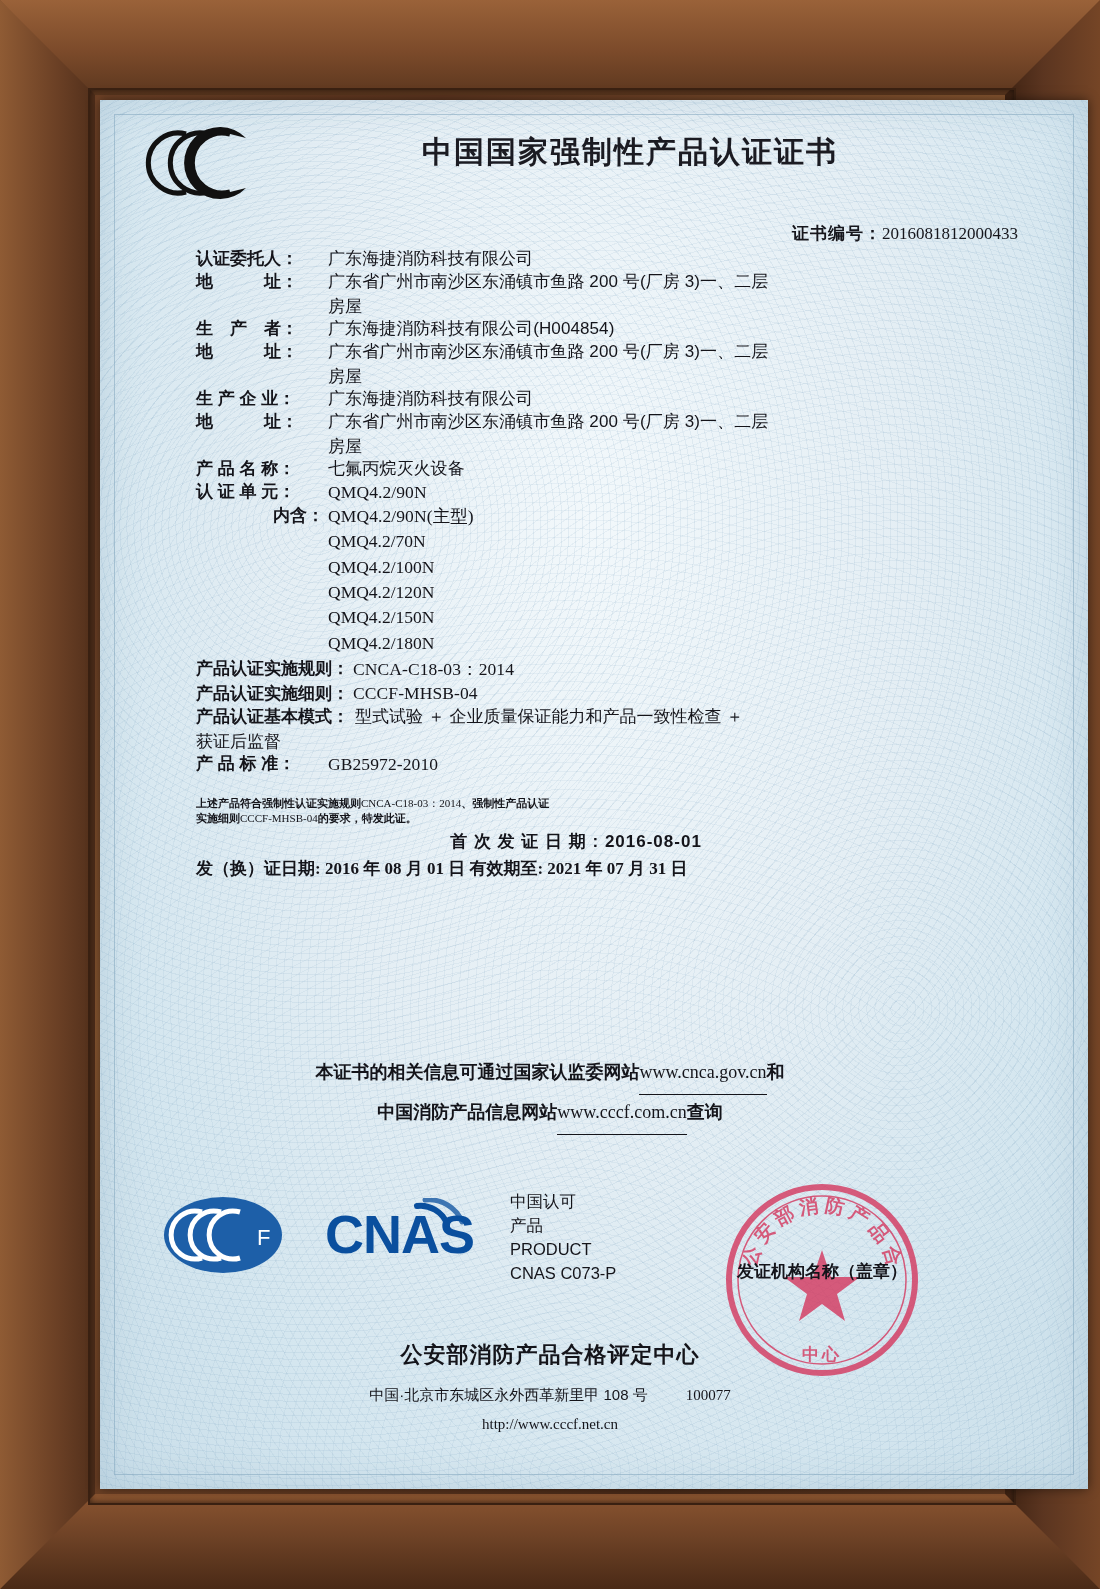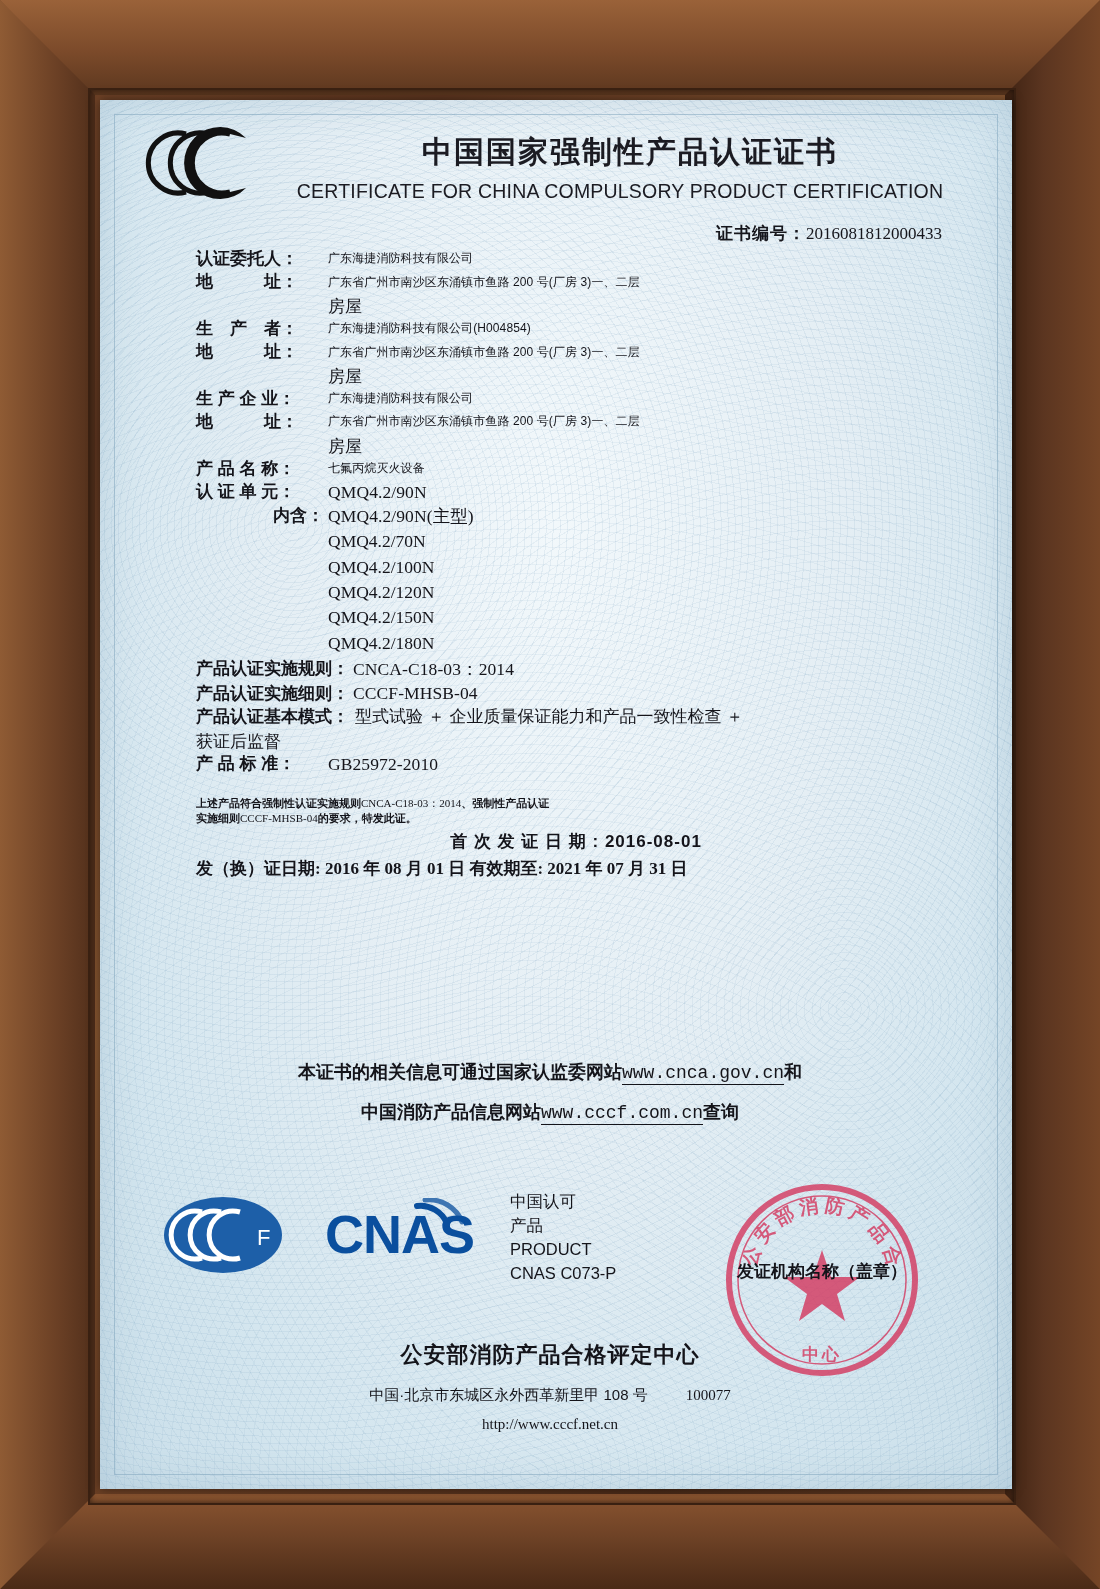--- a/index.html
+++ b/index.html
@@ -48,21 +48,21 @@
     left: 88px; top: 88px;
     width: 924px; height: 1413px;
     border: 2px solid #3a2112;
     box-shadow: inset 0 0 6px rgba(0,0,0,0.6);
   }
 
   
   .paper {
     position: absolute;
     left: 100px; top: 100px;
-    width: 912px; height: 1389px;
+    width: 988px; height: 1389px;
     background:
       radial-gradient(ellipse at 50% 30%, #f2f8fb 0%, #e4eef4 45%, #d4e6ef 75%, #c9dee9 100%);
     box-shadow: inset 0 0 40px rgba(150,180,200,0.45), 0 0 10px rgba(0,0,0,0.5);
     overflow: hidden;
   }
   
   .paper::before {
     content: "";
     position: absolute; left: -200px; top: -200px; right: -200px; bottom: -200px;
     background-image:
@@ -141,21 +141,21 @@
     font-size: 17px;
     white-space: nowrap;
     letter-spacing: 0px;
   }
   .v {
     flex: 1 1 auto;
     font-family: "Liberation Serif", serif;
     font-size: 17.5px;
     letter-spacing: 0.1px;
   }
-  .v.cn { font-family: "Liberation Sans", sans-serif; font-size: 12px; font-weight: normal; }
+  .v.cn { font-family: "Liberation Sans", sans-serif; font-size: 17px; font-weight: normal; }
   .v-indent {
     margin-left: 132px;
     font-family: "Liberation Sans", sans-serif;
     font-size: 17px;
   }
   .unit-sub {
     margin-left: 132px;
     font-family: "Liberation Serif", serif;
     font-size: 17.5px;
     line-height: 1.45;
@@ -208,21 +208,21 @@
     position: absolute;
     left: 0; top: 960px;
     width: 900px;
     text-align: center;
     font-family: "Liberation Sans", sans-serif;
     font-size: 18px;
     font-weight: bold;
     color: #14141a;
   }
   .notes div { margin-bottom: 16px; }
-  .u { border-bottom: 1.5px solid #14141a; padding-bottom: 1px; font-weight: normal; font-family: Liberation Mono, monospace; margin-top: 8px;}
+  .u { border-bottom: 1.5px solid #14141a; padding-bottom: 12px; font-weight: normal; font-family: Liberation Serif, serif; margin-top: 8px;}
 
   
   .cccf-badge {
     position: absolute;
     left: 62px; top: 1095px;
     width: 122px; height: 80px;
   }
   .cnas-badge {
     position: absolute;
     left: 225px; top: 1098px;
@@ -306,21 +306,20 @@
         <g fill="none" stroke="#111" stroke-width="5">
           <path d="M42 10 A30 30 0 1 0 42 68"></path>
           <path d="M64 10 A30 30 0 1 0 64 68"></path>
           <path d="M86 10 A30 30 0 1 0 86 68"></path>
         </g>
         <path d="M86 10 A30 30 0 1 0 86 68 L102 64 A36 36 0 1 1 102 14 Z" fill="#111" stroke="none"></path>
       </svg>
     </div>
 
     <div class="title-cn">中国国家强制性产品认证证书</div>
-    <div class="title-en">CERTIFICATE FOR CHINA COMPULSORY PRODUCT CERTIFICATION</div>
 
     <div class="cert-no">
       <span class="lbl">证书编号：</span><span class="val">2016081812000433</span>
     </div>
 
     <div class="fields">
 
       <div class="row">
         <div class="k">认证委托人：</div>
         <div class="v cn">广东海捷消防科技有限公司</div>

